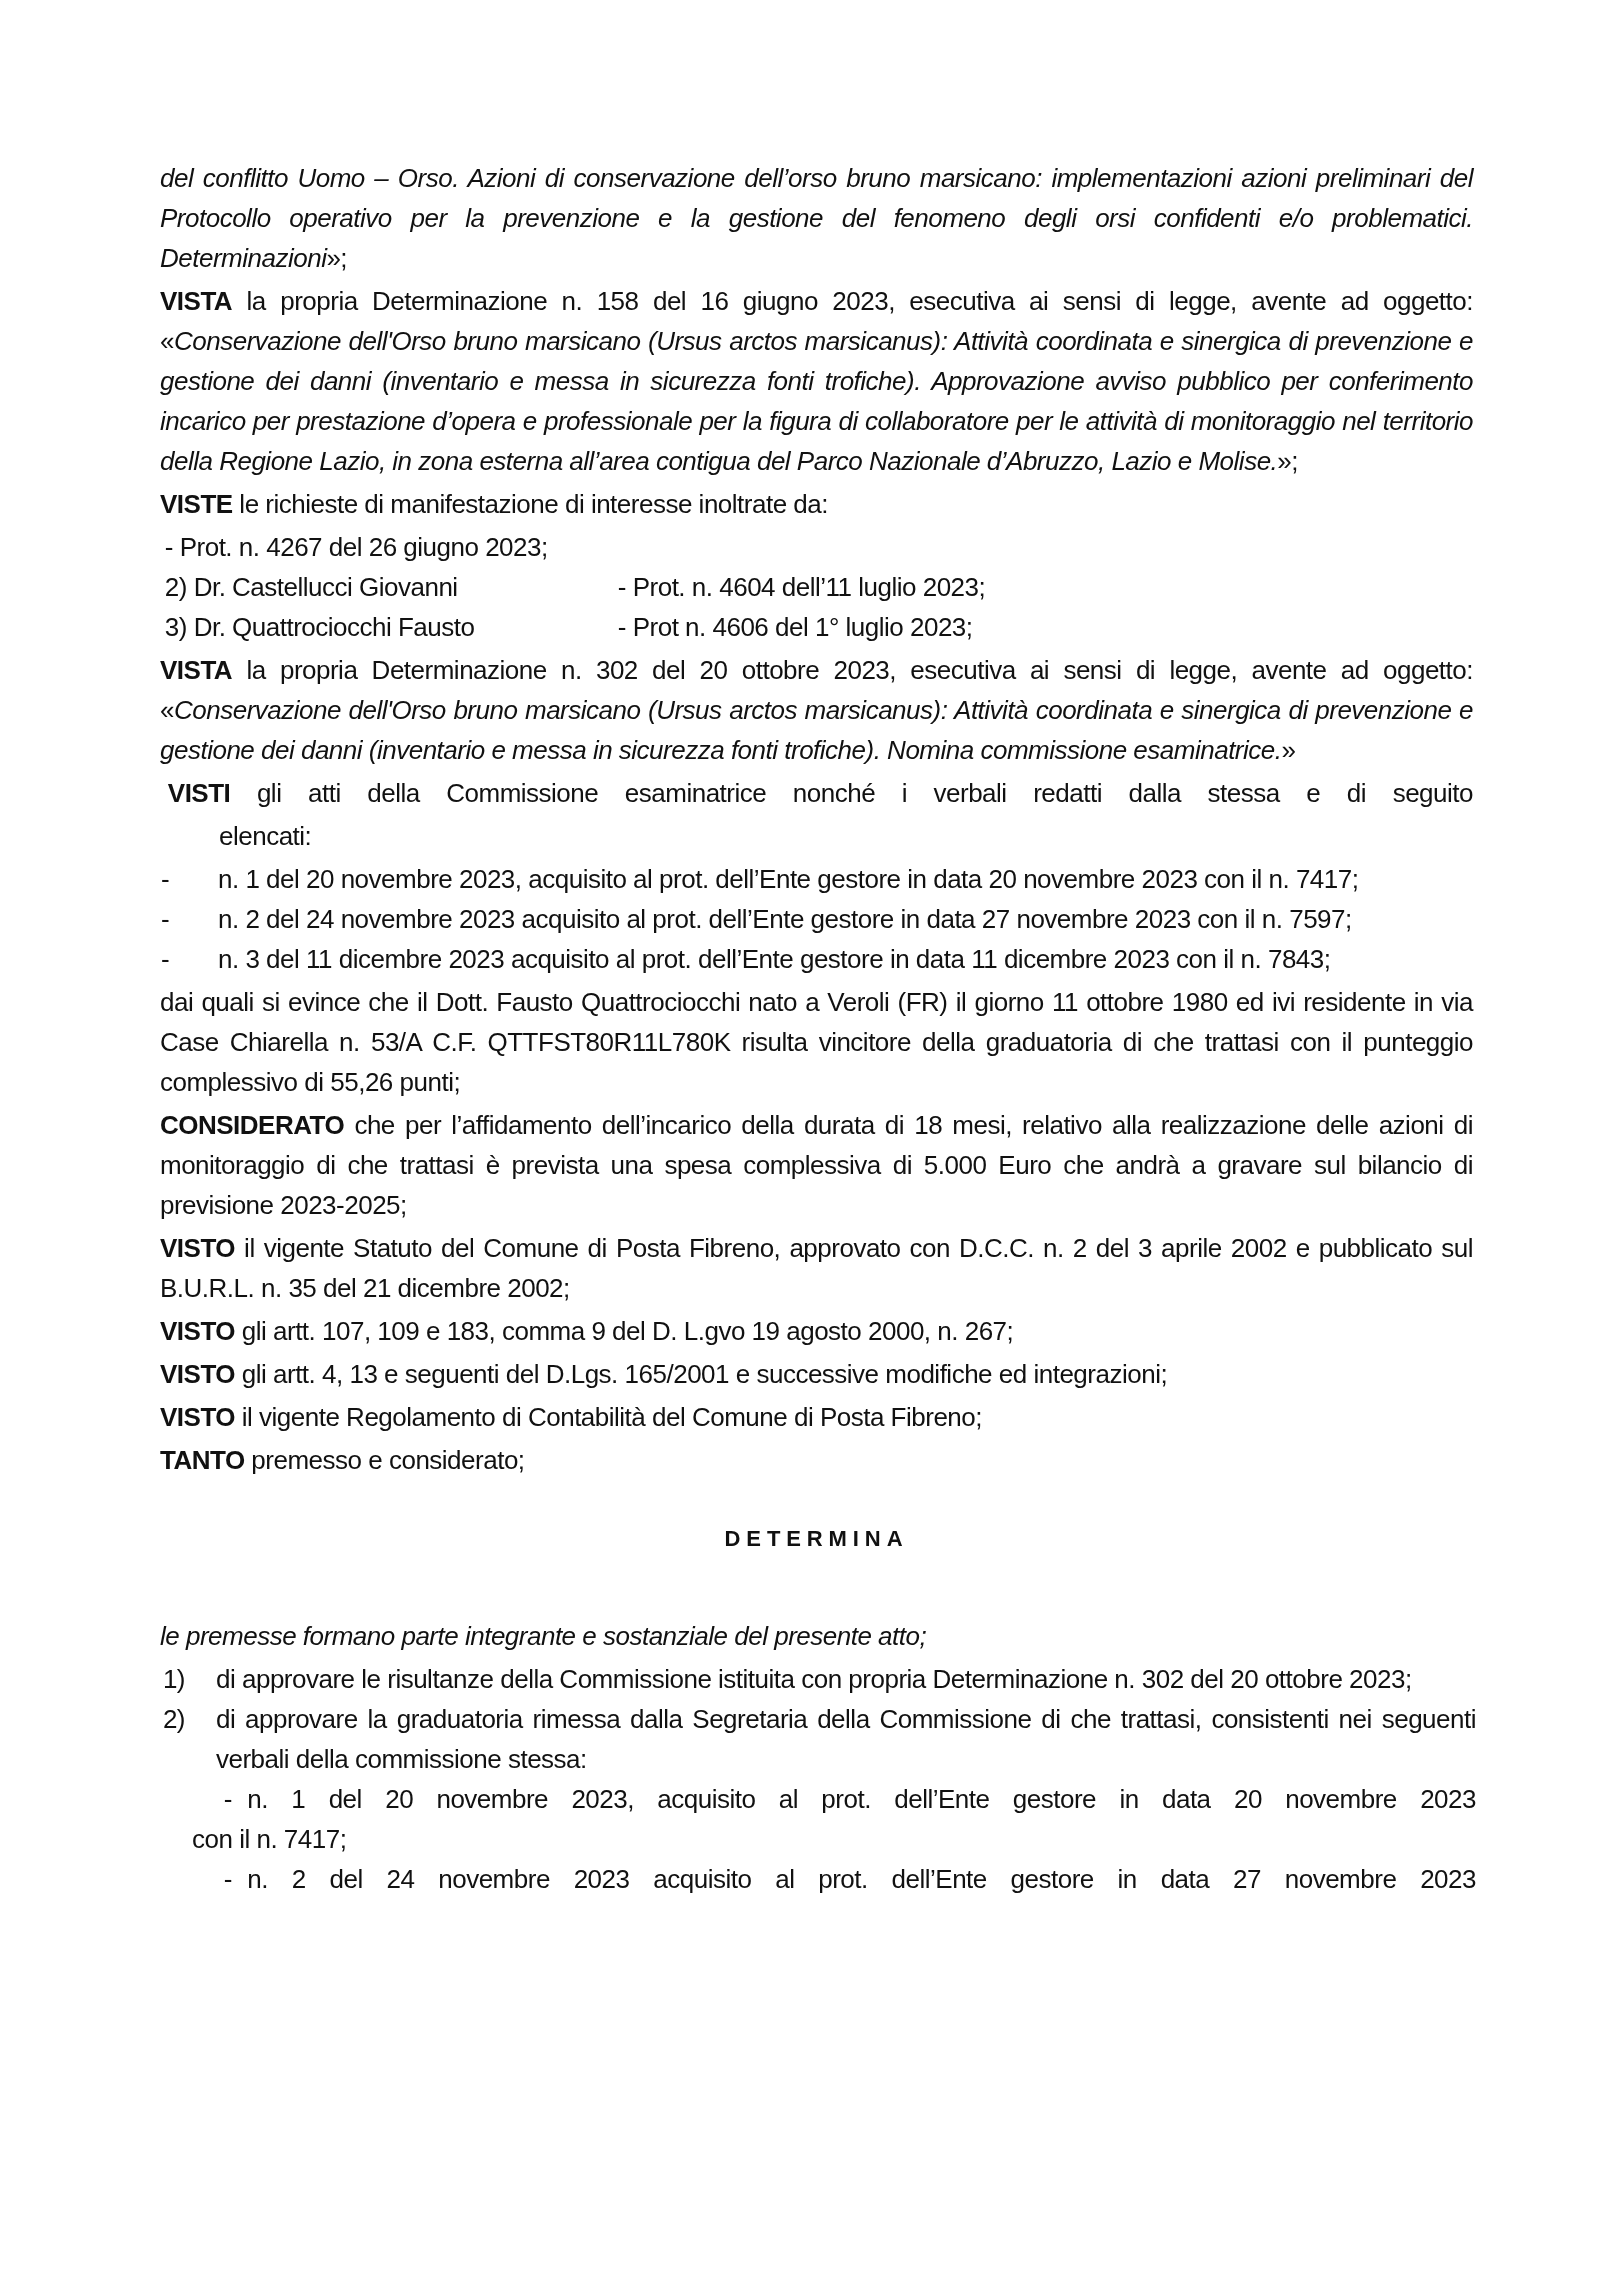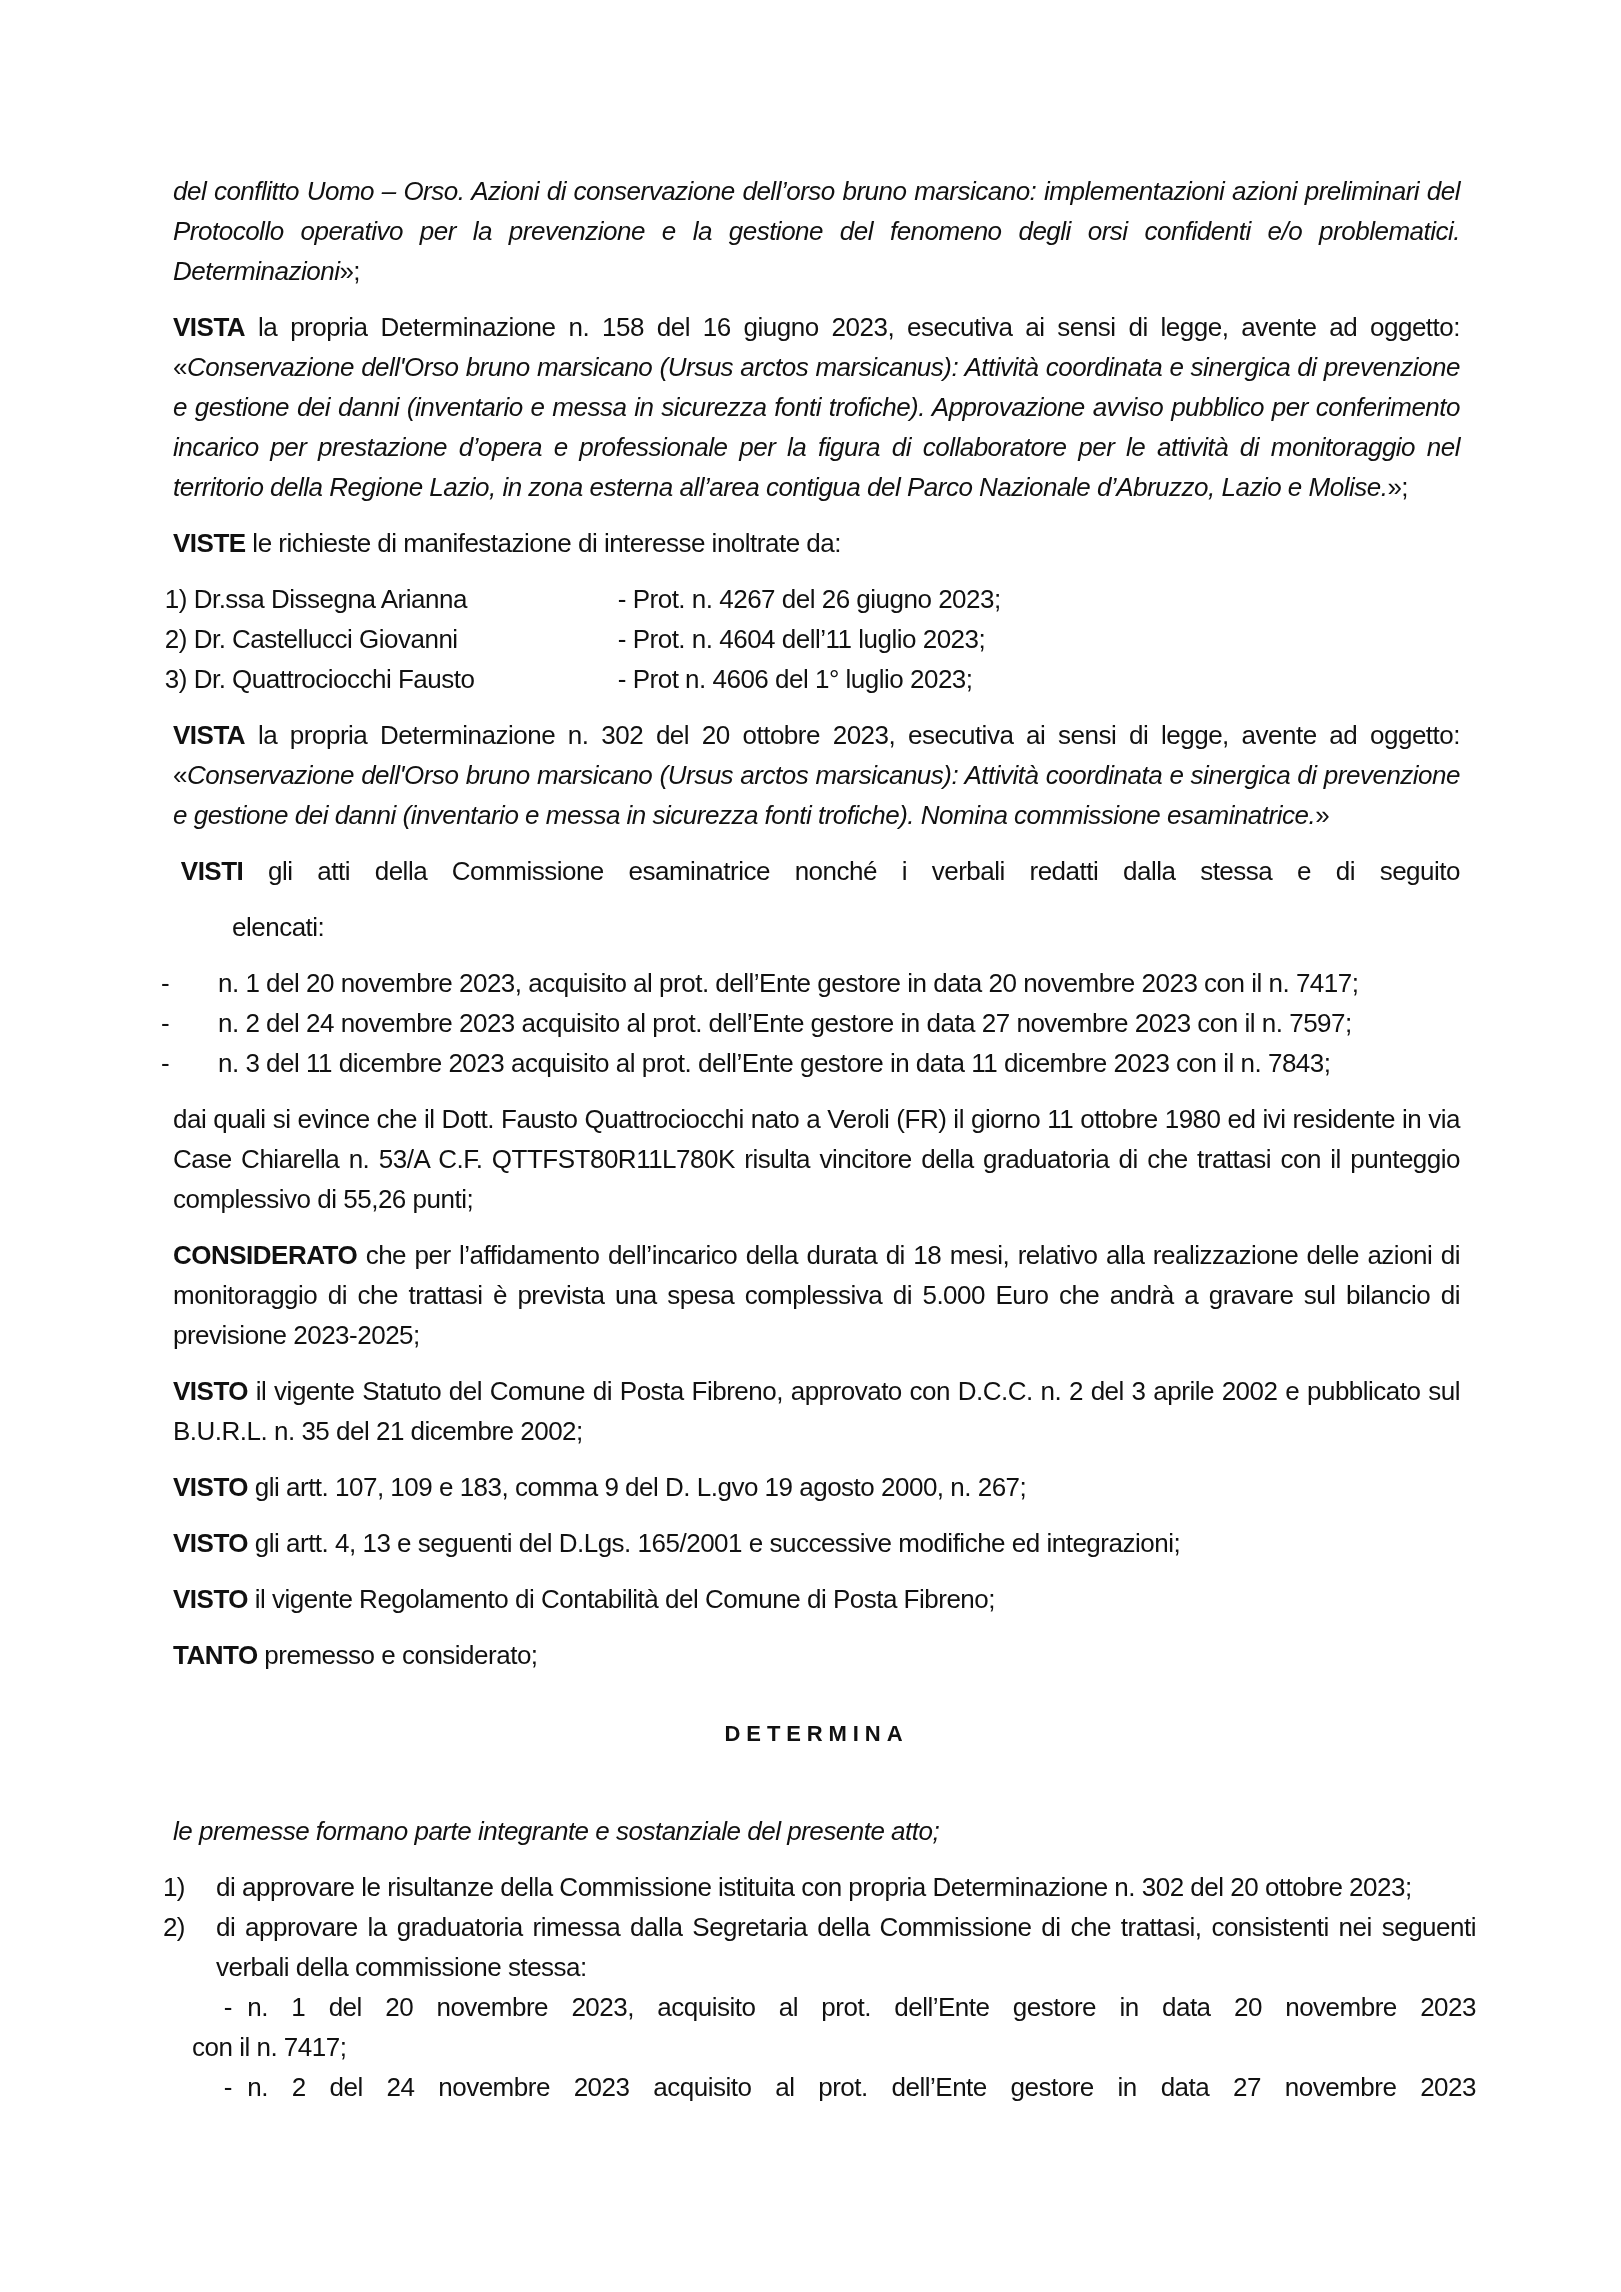--- a/index.html
+++ b/index.html
@@ -4,21 +4,21 @@
 <style>
   html, body { margin: 0; padding: 0; background: #ffffff; }
   body {
     width: 1621px; height: 2293px; position: relative; overflow: hidden;
     font-family: "Liberation Sans", sans-serif; color: #111111;
   }
   .page {
     position: absolute; left: 157px; top: 155px; width: 1319px;
     font-size: 26px; line-height: 40px; letter-spacing: -0.5px;
   }
-  .p { margin: 16px; text-align: justify; }
+  .p { margin: 3px; text-align: justify; }
   .p.left { text-align: left; }
   .it { font-style: italic; }
   .b { font-weight: bold; }
   .req-row { display: flex; margin: 0; padding-left: 7.8px; }
   .req-name { width: 453px; white-space: nowrap; }
   .req-prot { white-space: nowrap; }
   .dash-item { display: flex; margin: 0; }
   .dash { width: 61px; flex: 0 0 61px; padding-left: 3.9px; box-sizing: border-box; }
   .dash-text { flex: 1; text-align: left; }
   .visti { padding-left: 7.8px; text-indent: 0; }
@@ -41,21 +41,20 @@
 <div class="page">
 
   <p class="p"><span class="it">del conflitto Uomo – Orso.  Azioni di conservazione dell’orso bruno marsicano: implementazioni azioni preliminari del Protocollo operativo per la prevenzione e la gestione del fenomeno degli orsi confidenti e/o problematici. Determinazioni</span><span>»;</span></p>
 
   <p class="p"><span class="b">VISTA</span><span> la propria Determinazione n. 158 del 16 giugno 2023, esecutiva ai sensi di legge, avente ad oggetto: «</span><span class="it">Conservazione dell'Orso bruno marsicano (Ursus arctos marsicanus): Attività coordinata e sinergica di prevenzione e gestione dei danni (inventario e messa in sicurezza fonti trofiche). Approvazione avviso pubblico per conferimento incarico per prestazione d’opera e professionale per la figura di collaboratore per le attività di monitoraggio nel territorio della Regione Lazio, in zona esterna all’area contigua del Parco Nazionale d’Abruzzo, Lazio e Molise.</span><span>»;</span></p>
 
   <p class="p left"><span class="b">VISTE</span><span> le richieste di manifestazione di interesse inoltrate da:</span></p>
 
   <div>
     <div class="req-row">
-        <span class="req-name">1) Dr.ssa Dissegna Arianna</span>
         <span class="req-prot">- Prot. n. 4267 del 26 giugno 2023;</span>
       </div>
     <div class="req-row">
         <span class="req-name">2) Dr. Castellucci Giovanni</span>
         <span class="req-prot">- Prot. n. 4604 dell’11 luglio 2023;</span>
       </div>
     <div class="req-row">
         <span class="req-name">3) Dr. Quattrociocchi Fausto</span>
         <span class="req-prot">- Prot n. 4606 del 1° luglio 2023;</span>
       </div>

